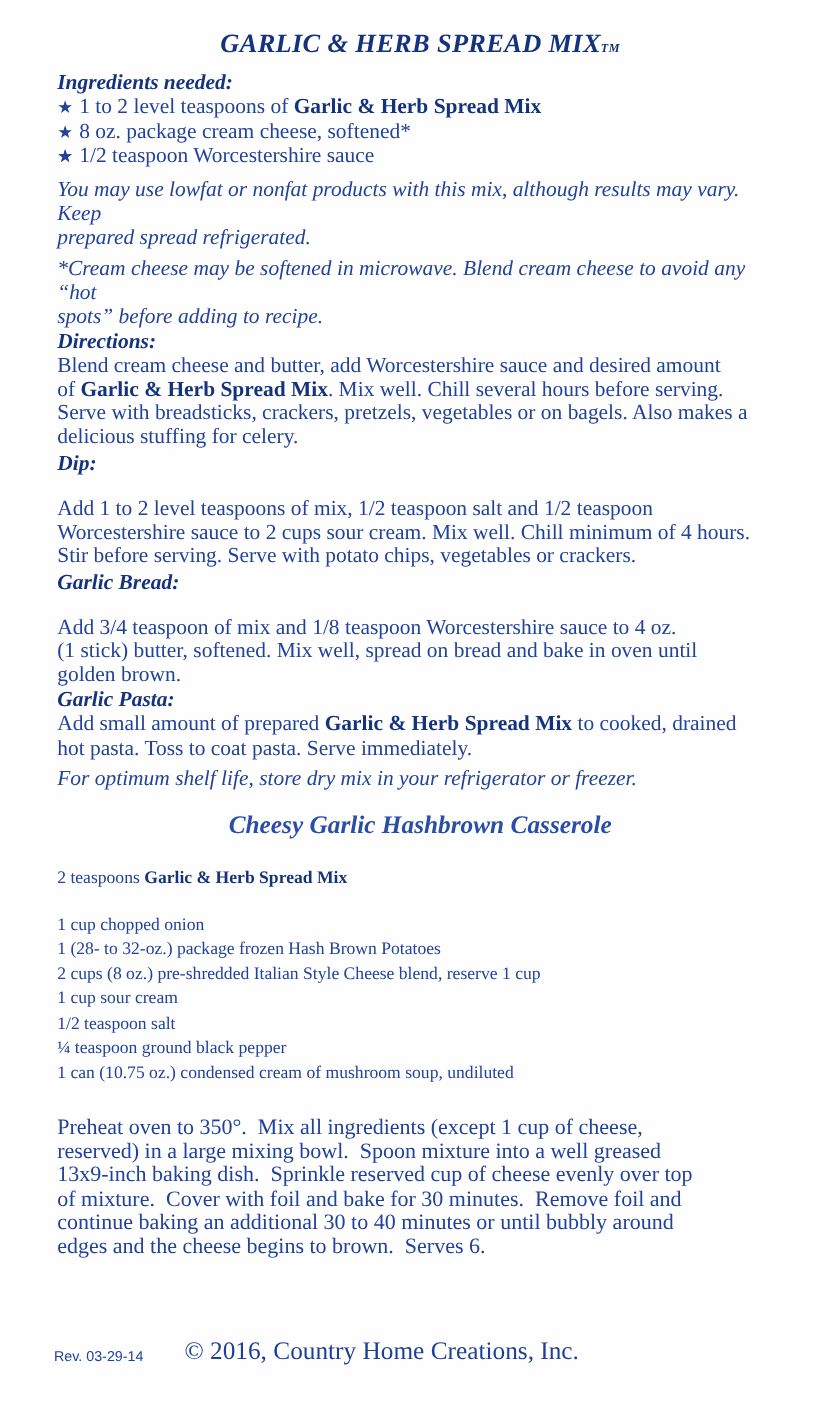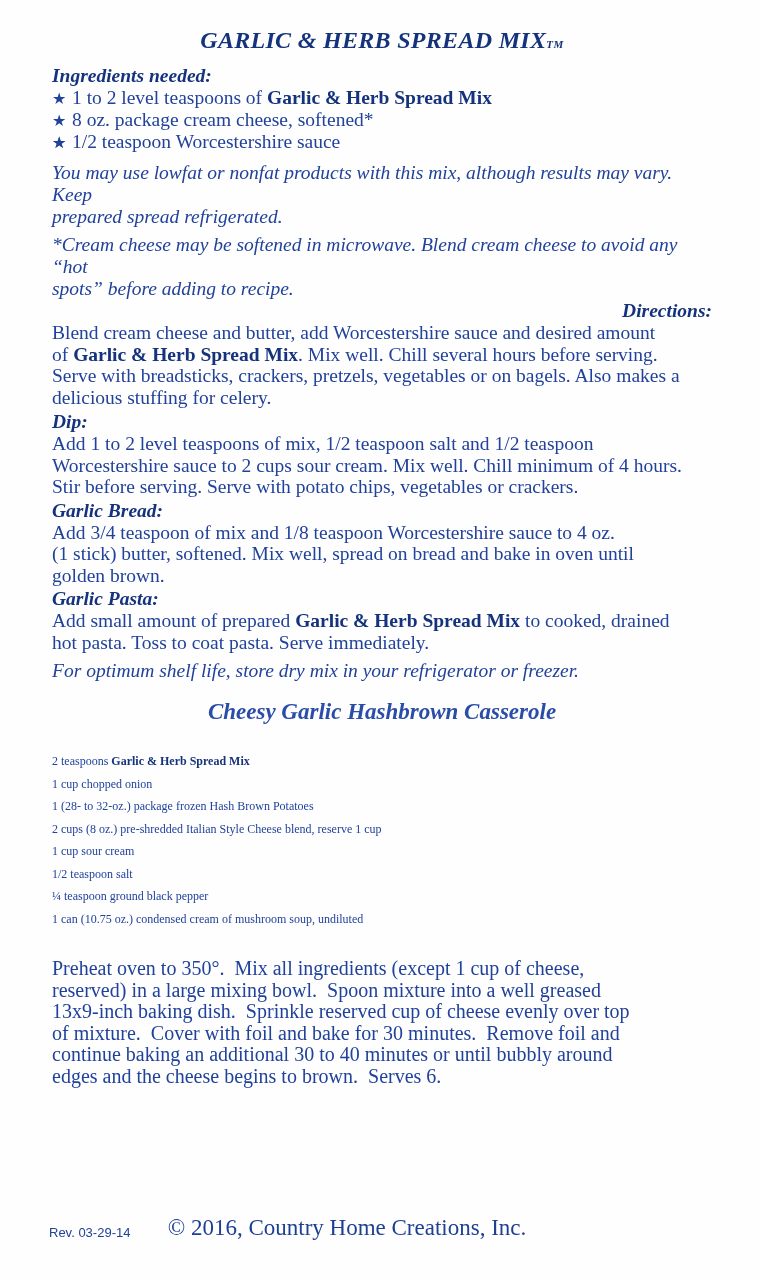--- a/index.html
+++ b/index.html
@@ -38,21 +38,21 @@
     color: #15337d;
     font-size: 19.5px;
     line-height: 22px;
   }
   .h-ing { margin-top: 8px; font-style: italic; }
   .body {
     font-size: 19.5px;
     line-height: 21.5px;
     margin: 0;
   }
-  .prewrap { white-space: pre-wrap; }
+  .prewrap { white-space: pre-wrap; margin-top: 19px; }
   .ing-list { list-style: none; margin: 0; padding: 0; }
   .ing-list li {
     position: relative;
     padding-left: 20px;
     font-size: 19.5px;
     line-height: 22px;
   }
   .star {
     position: absolute;
     left: 0; top: 1px;
@@ -61,35 +61,35 @@
     color: #21429b;
   }
   .note {
     font-style: italic;
     font-size: 19.5px;
     line-height: 22px;
     margin: 0;
   }
   .note-1 { margin-top: 9px; }
   .note-2 { margin-top: 6px; }
-  .sect-h-directions { margin-top: 0px; text-align: right; }
+  .sect-h-directions { margin-top: 0px; }
   .sect-h-dip { margin-top: 3px; }
   .sect-h-gb { margin-top: 2px; }
   .sect-h-gp { margin-top: 2px; }
   .shelf-note { margin-top: 7px; }
   .title2 {
     margin-top: 17px;
     text-align: center;
     font-size: 23px;
     line-height: 26px;
     font-weight: bold;
     font-style: italic;
     color: #2a4da8;
   }
-  .r2-list { margin-top: 25px; font-size: 12px; line-height: 22.5px; }
+  .r2-list { margin-top: 25px; font-size: 16px; line-height: 22.5px; }
   .r2-body {
     margin-top: 28px;
     font-size: 20px;
     line-height: 21.5px;
   }
   .footer {
     position: absolute;
     left: 0; top: 1211px;
     width: 694px;
   }

